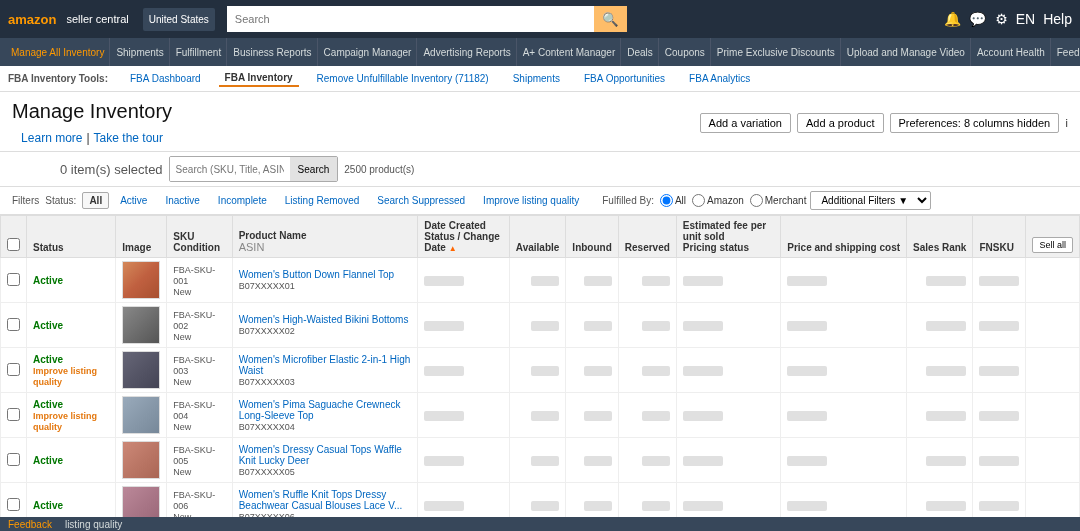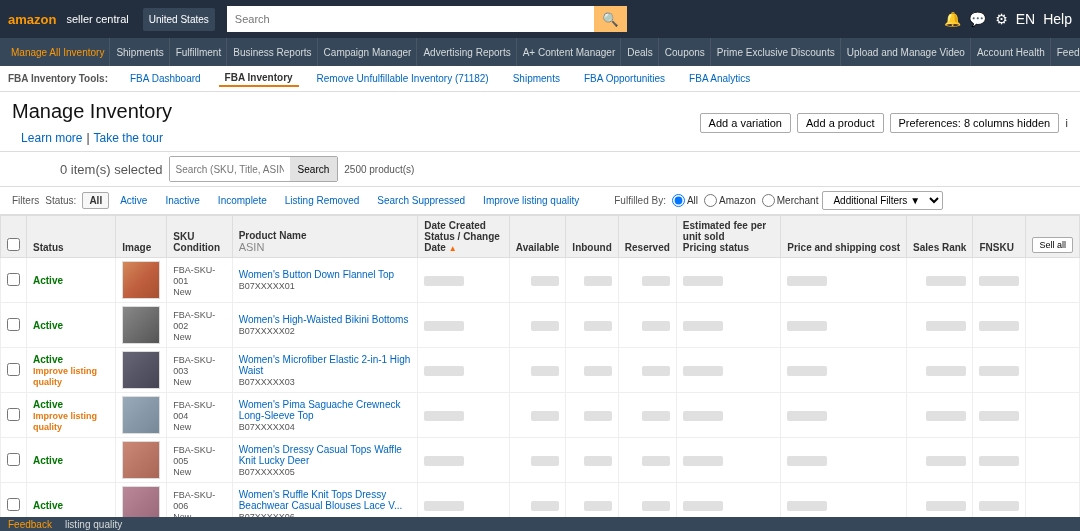--- a/index.html
+++ b/index.html
@@ -242,21 +242,21 @@
       font-size: 10px;
       cursor: pointer;
       border-radius: 2px;
       white-space: nowrap;
     }
     .fulfilled-by {
       display: flex;
       align-items: center;
       gap: 4px;
       font-size: 10px;
-      margin-left: 24px;
+      margin-left: 12px;
     }
     .radio-group {
       display: flex;
       align-items: center;
       gap: 6px;
     }
     .radio-opt {
       display: flex;
       align-items: center;
       gap: 2px;

